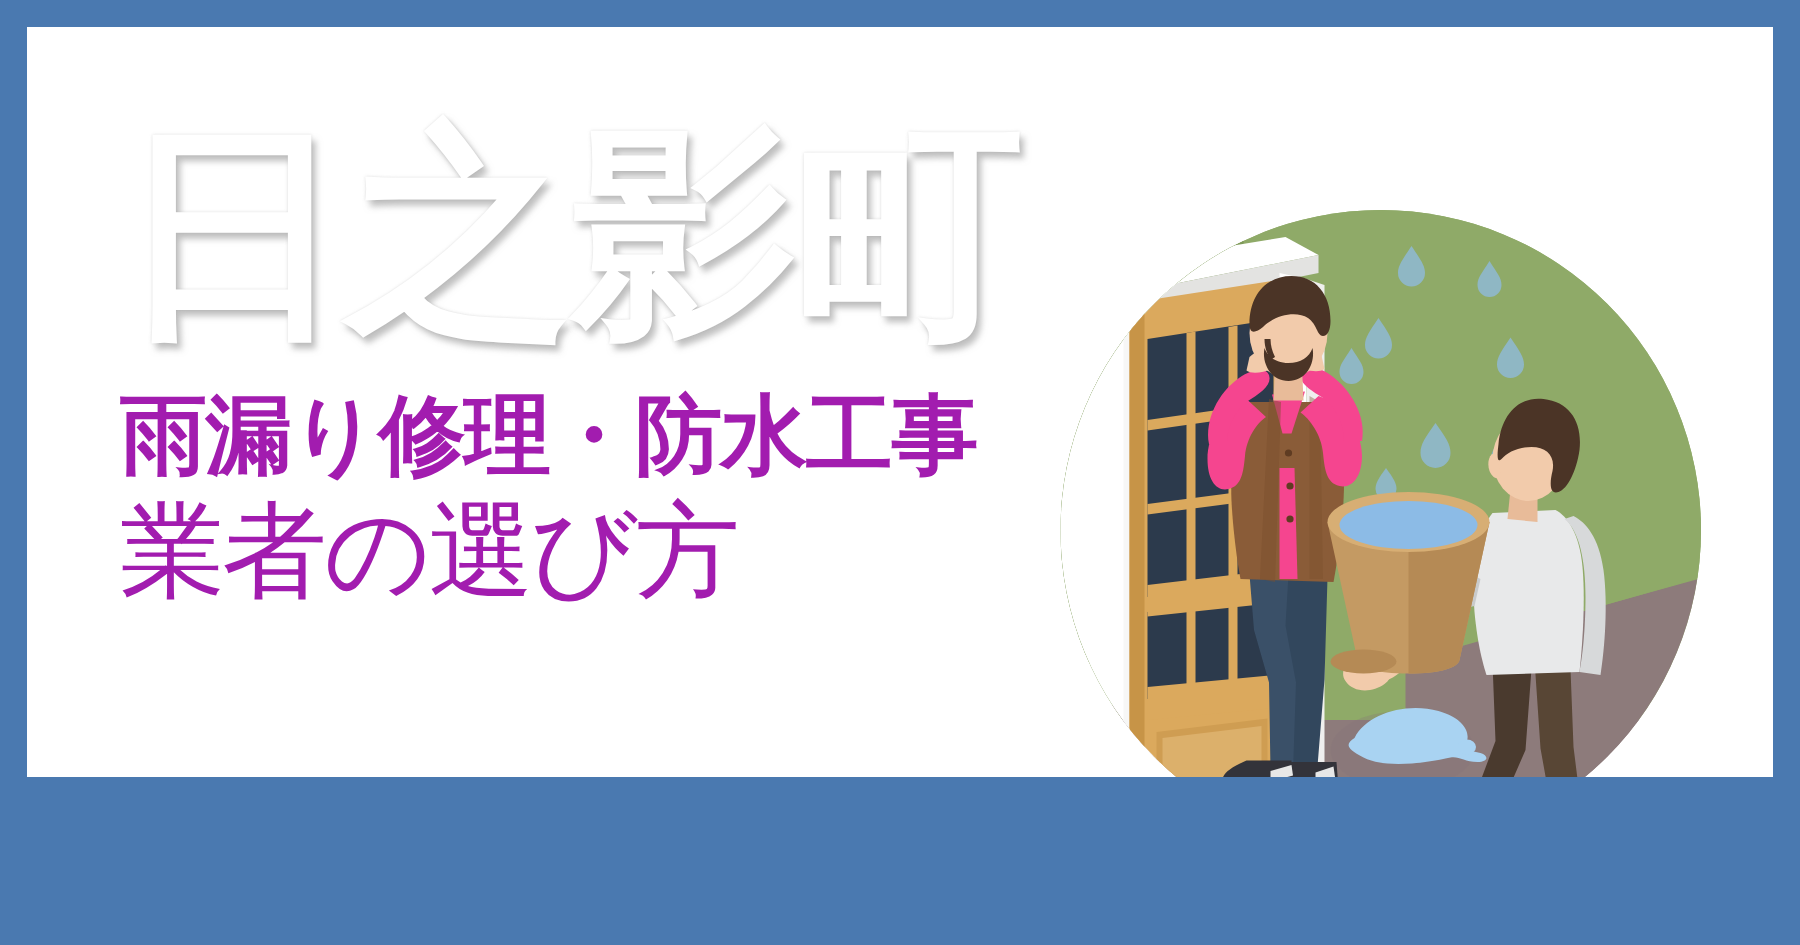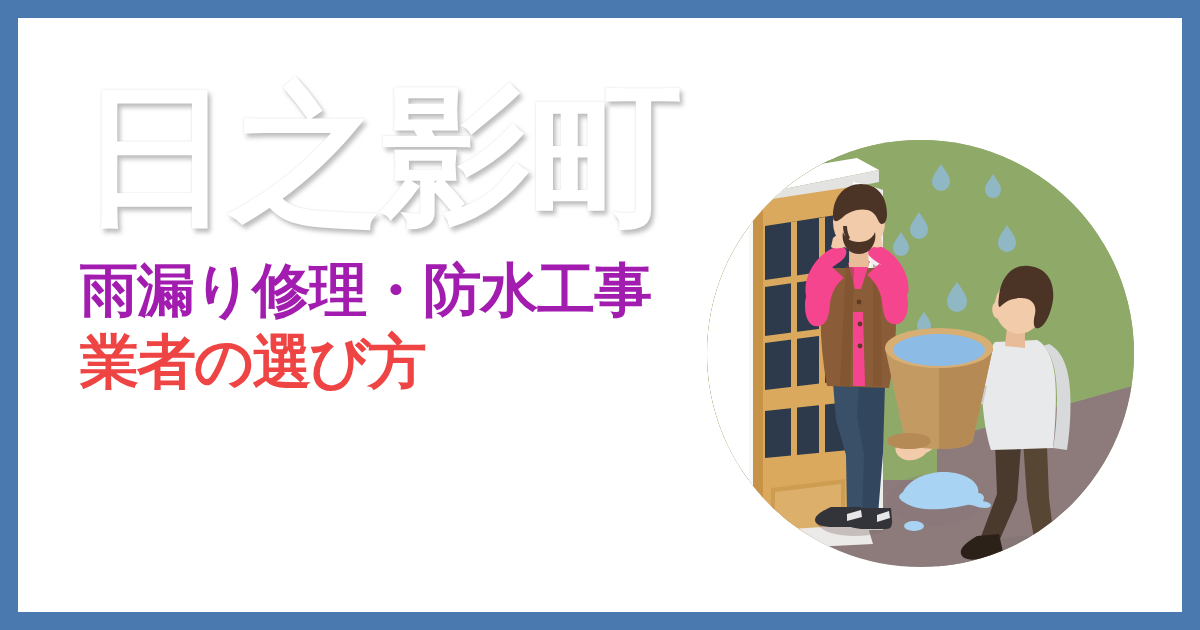--- a/index.html
+++ b/index.html
@@ -8,21 +8,21 @@
     width:1200px;height:630px;overflow:hidden;
     font-family:"Liberation Sans","DejaVu Sans",sans-serif;
     background:#4a79b0;
   }
   .canvas{
     position:relative;width:1200px;height:630px;
     background:#4a79b0;box-sizing:border-box;
   }
   .inner{
     position:absolute;left:18px;top:18px;
-    width:1164px;height:594px;
+    width:1164px;height:500px;
     background:#ffffff;
     overflow:hidden;
   }
 
   
   .text-block{
     position:absolute;left:62px;top:62px;width:760px;
   }
   .main-title{
     font-family:"DejaVu Sans","Liberation Sans",sans-serif;
@@ -43,24 +43,24 @@
     font-size:58px;
     line-height:1.05;
     color:#a21caf;
     letter-spacing:-1px;
     white-space:nowrap;
     margin:28px 0 0 0;
     text-shadow:2px 2px 0px rgba(255,255,255,0.9);
   }
   .sub-line2{
     font-family:"DejaVu Sans","Liberation Sans",sans-serif;
-    font-weight:700;
-    font-size:59px;
+    font-weight:400;
+    font-size:70px;
     line-height:1.05;
-    color:#ef4444;
+    color:#a21caf;
     letter-spacing:-2px;
     white-space:nowrap;
     margin:10px 0 0 0;
   }
 
   
   .illus{
     position:absolute;left:689px;top:122px;
     width:427px;height:427px;
   }

